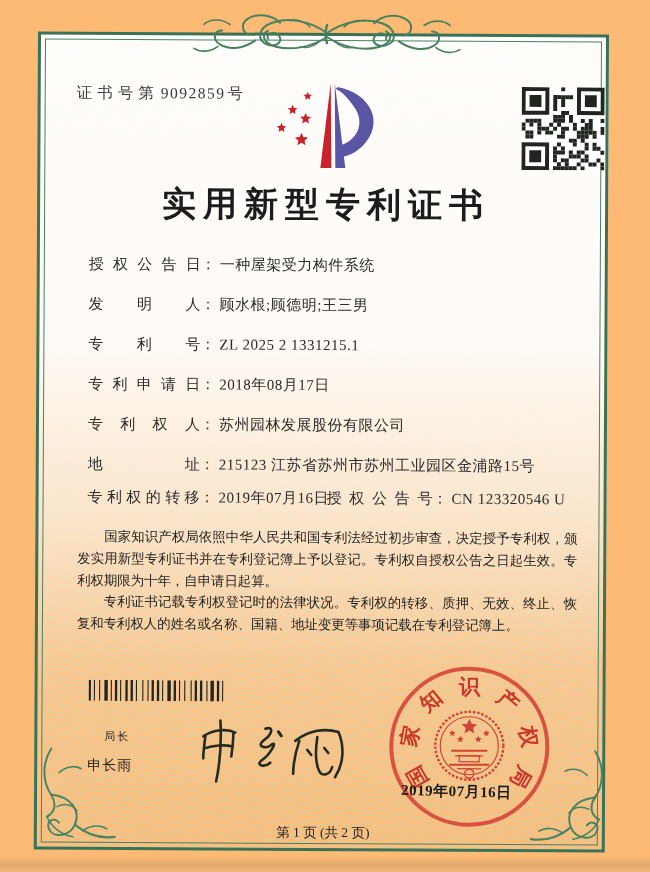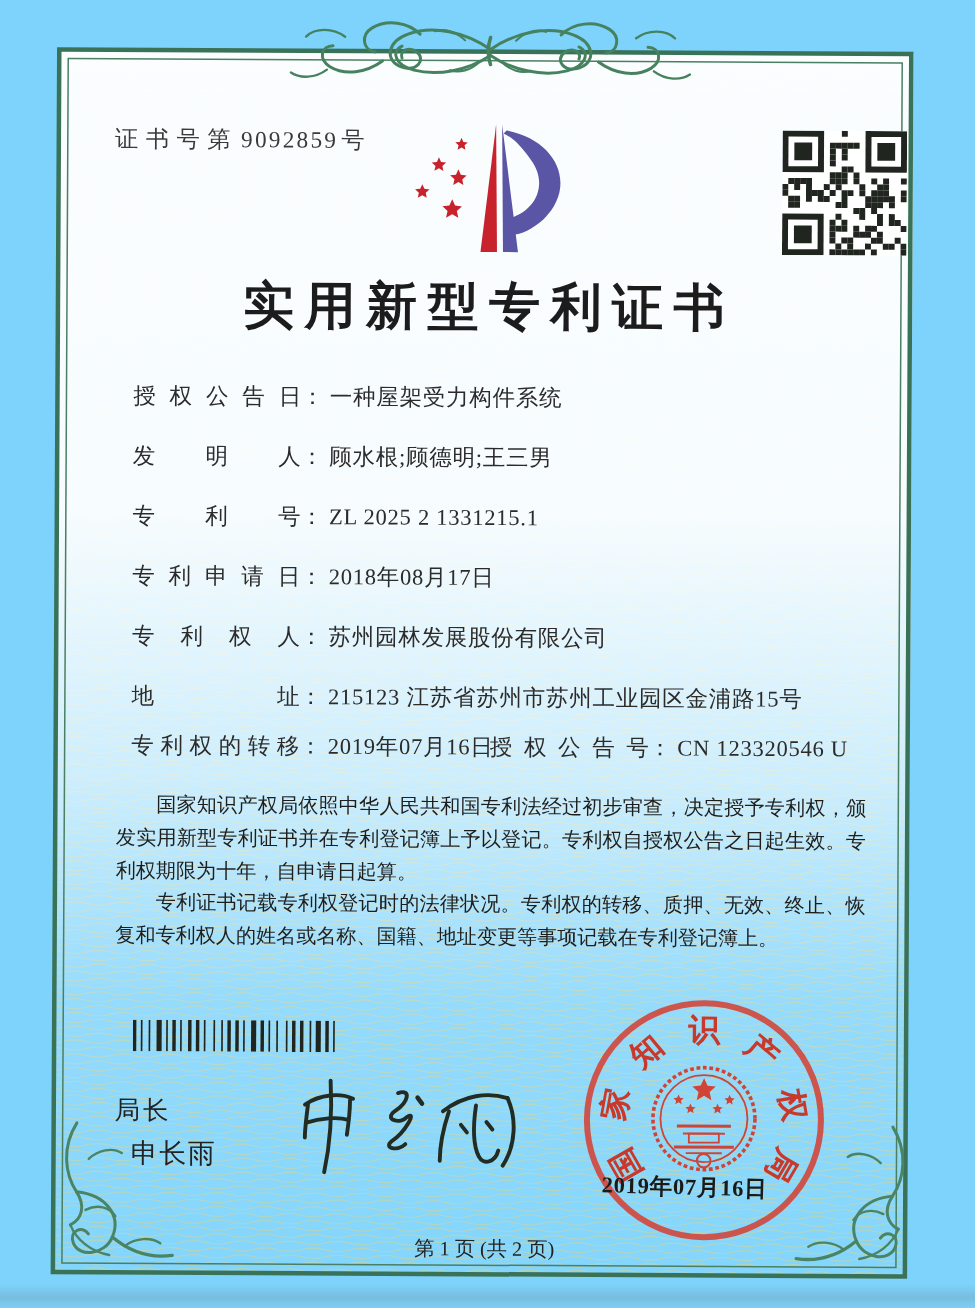--- a/index.html
+++ b/index.html
@@ -1,16 +1,16 @@
 <!DOCTYPE html>
 <html><head>
 <meta charset="utf-8">
 <style>
   html,body{margin:0;padding:0;background:#ffffff;}
-  .scan{position:relative;width:650px;height:872px;overflow:hidden;background:#7dd3fc;
+  .scan{position:relative;width:650px;height:872px;overflow:hidden;background:#fdba74;
         font-family:"Liberation Serif","DejaVu Serif",serif;}
   .cert{position:absolute;inset:0;transform:rotate(0.3deg);transform-origin:325px 420px;}
 
   
   .guilloche{position:absolute;left:37px;top:34px;width:570px;height:817px;opacity:0.85;}
   .fade{position:absolute;left:37px;top:34px;width:570px;height:817px;
         background:linear-gradient(180deg,rgba(255,255,255,0.97) 0%,rgba(255,255,255,0.93) 38%,
                    rgba(255,255,255,0.6) 60%,rgba(255,255,255,0.18) 78%,rgba(255,255,255,0.05) 100%);}
 
   
@@ -42,22 +42,22 @@
   .fvalue{letter-spacing:0.5px;}
   .fcol2{position:absolute;left:239px;top:0;}
 
   
   .paras{position:absolute;left:78px;top:527px;width:500px;font-size:13.4px;
          line-height:21.8px;color:#1e1e1e;text-align:justify;}
   .paras p{margin:0;text-indent:2em;}
 
   .barcode{position:absolute;left:90px;top:681px;width:167px;height:21px;}
 
-  .signer-title{position:absolute;left:78px;top:730px;font-size:17px;color:#222;letter-spacing:2px;text-align:right;}
-  .signer-name{position:absolute;left:89px;top:758px;font-size:18px;color:#222;letter-spacing:1px;}
+  .signer-title{position:absolute;left:106px;top:730px;font-size:11px;color:#222;letter-spacing:2px;text-align:right;}
+  .signer-name{position:absolute;left:89px;top:758px;font-size:14px;color:#222;letter-spacing:1px;}
   .signature{position:absolute;left:185px;top:697px;width:172px;height:92px;}
 
   
   .seal{position:absolute;left:391px;top:666px;width:160px;height:160px;}
   .seal-ring{position:absolute;inset:0;border:4px solid rgba(212,66,54,0.88);border-radius:50%;
              box-sizing:border-box;}
   .seal-char{position:absolute;left:50%;top:50%;width:24px;height:24px;margin:-12px 0 0 -12px;
              font-size:21px;font-weight:bold;color:#c8392b;text-align:center;line-height:24px;}
   .emblem{position:absolute;left:44px;top:38px;width:72px;height:82px;}
   .seal-date{position:absolute;left:403px;top:782px;width:150px;font-size:15px;color:#1a1a1a;

